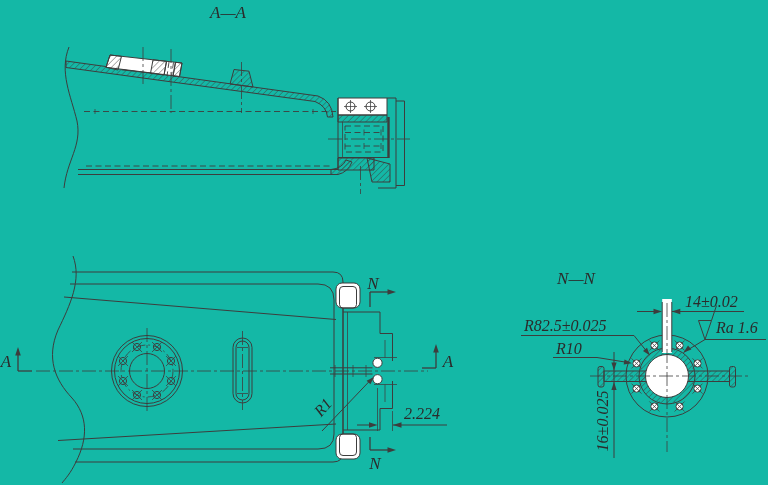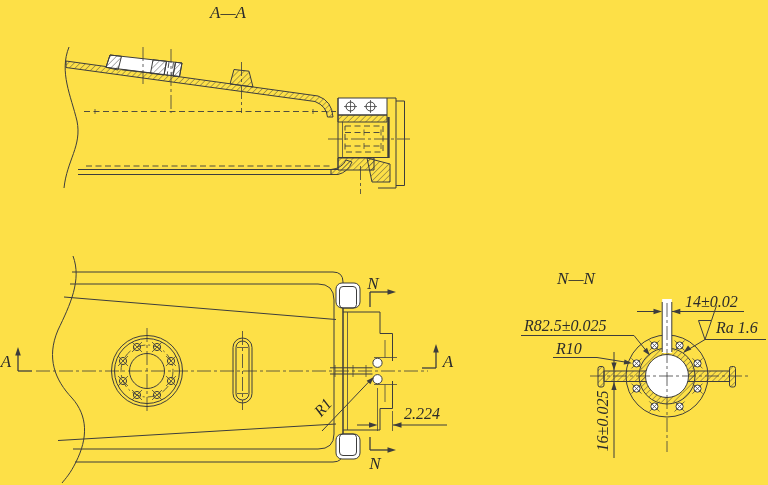--- a/index.html
+++ b/index.html
@@ -1,16 +1,16 @@
 <!DOCTYPE html>
 <html><head>
 <meta charset="utf-8">
 <style>
   html,body{margin:0;padding:0;background:#ffffff;}
-  .stage{position:relative;width:768px;height:485px;background:#fde047;overflow:hidden;}
+  .stage{position:relative;width:768px;height:485px;background:#14b8a6;overflow:hidden;}
   svg{display:block;}
   .s  {stroke:#3d3d3d;stroke-width:1;fill:none;stroke-linejoin:round;stroke-linecap:butt;}
   .sw {stroke:#3d3d3d;stroke-width:1;fill:#ffffff;stroke-linejoin:round;}
   .h  {stroke:#3d3d3d;stroke-width:1;fill:url(#hatch);stroke-linejoin:round;}
   .thin{stroke-width:0.75;}
   .ctr{stroke:#3d3d3d;stroke-width:0.8;fill:none;stroke-dasharray:14 3 3 3;}
   .hid{stroke:#3d3d3d;stroke-width:0.9;fill:none;stroke-dasharray:6 3.5;}
   .thk{stroke:#3d3d3d;stroke-width:2.4;fill:none;}
   .ar {fill:#3d3d3d;stroke:none;}
   text{fill:#2b2b2b;}

